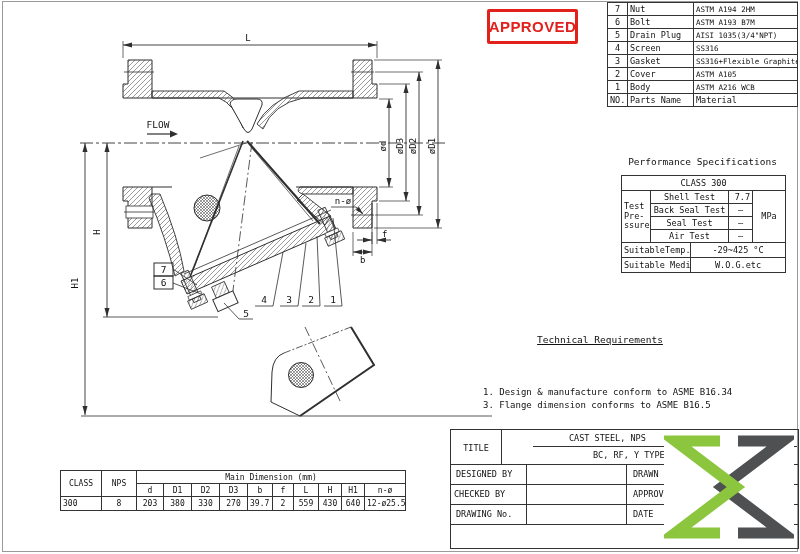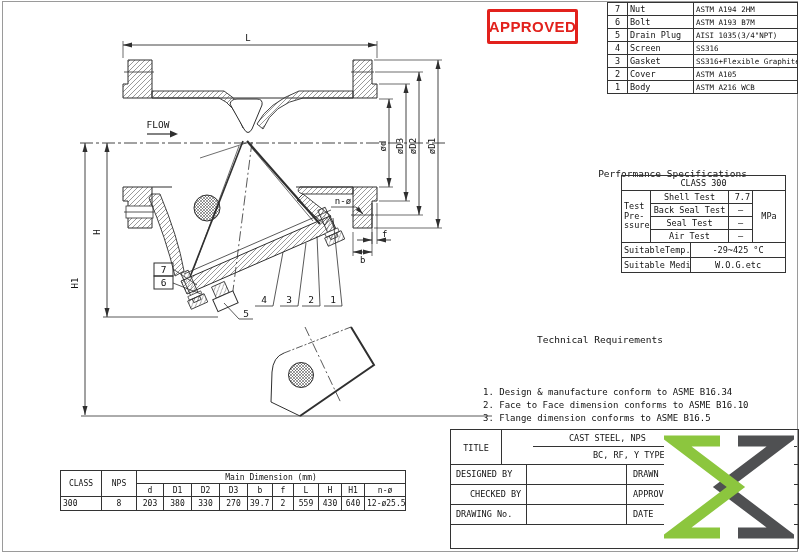--- a/index.html
+++ b/index.html
@@ -189,24 +189,29 @@
   <tr>
     <td style="text-align:center">2</td>
     <td>Cover</td>
     <td style="font-size:7.5px">ASTM A105</td>
   </tr>
   <tr>
     <td style="text-align:center">1</td>
     <td>Body</td>
     <td style="font-size:7.5px">ASTM A216 WCB</td>
   </tr>
+  <tr>
+    <td style="text-align:center">NO.</td>
+    <td>Parts Name</td>
+    <td>Material</td>
+  </tr>
 </tbody>
     </table>
 
-<div class="secTitle" style="left:580px;top:156px;width:185px;margin-top:12px;">Performance Specifications</div>
+<div class="secTitle" style="left:610px;top:156px;width:185px;">Performance Specifications</div>
 <table class="eng abs" style="left:621px;top:175px;width:164px;">
   <colgroup>
         <col style="width:29px">
         <col style="width:40px">
         <col style="width:38px">
         <col style="width:24px">
         <col style="width:33px">
       </colgroup>
   <tbody>
         <tr>
@@ -238,24 +243,23 @@
     <td colspan="2" style="height:14px">SuitableTemp.</td>
     <td colspan="3" style="text-align:center">-29~425 °C</td>
   </tr>
   <tr>
     <td colspan="2" style="height:14px">Suitable Media</td>
     <td colspan="3" style="text-align:center">W.O.G.etc</td>
   </tr>
 </tbody>
     </table>
 
-<div class="secTitle" style="left:505px;top:334px;width:190px;">Technical Requirements</div>
+<div class="secTitle" style="left:505px;top:334px;width:190px;text-decoration:underline;">Technical Requirements</div>
 <div class="abs" style="left:483px;top:350px;width:315px;margin-top:36px;">
   <div class="reqItem">1. Design &amp; manufacture conform to ASME B16.34</div>
-  <div class="reqItem">2. Face to Face dimension conforms to ASME B16.10</div>
   <div class="reqItem">3. Flange dimension conforms to ASME B16.5</div>
 </div>
 
 <table class="eng abs" style="left:60px;top:470px;width:345px;font-size:8px;">
   <colgroup>
     <col style="width:41px">
         <col style="width:35px">
         <col style="width:27px">
         <col style="width:28px">
         <col style="width:28px">
@@ -308,21 +312,21 @@
   <div class="hline" style="left:0;top:34px;width:347px"></div>
   <div class="hline" style="left:0;top:54px;width:347px"></div>
   <div class="hline" style="left:0;top:74px;width:347px"></div>
   <div class="hline" style="left:0;top:94px;width:347px"></div>
   <div class="vline" style="left:75px;top:34px;height:60px"></div>
   <div class="vline" style="left:175px;top:34px;height:60px"></div>
   <div class="lbl" style="left:0;top:13px;width:50px;text-align:center">TITLE</div>
   <div class="lbl" style="left:118px;top:3px">CAST STEEL, NPS</div>
   <div class="lbl" style="left:142px;top:20px">BC, RF, Y TYPE-</div>
   <div class="lbl" style="left:5px;top:39px">DESIGNED BY</div>
-  <div class="lbl" style="left:19px;top:59px">CHECKED  BY</div>
+  <div class="lbl" style="left:3px;top:59px">CHECKED  BY</div>
   <div class="lbl" style="left:5px;top:79px">DRAWING No.</div>
   <div class="lbl" style="left:182px;top:39px">DRAWN</div>
   <div class="lbl" style="left:182px;top:59px">APPROVED</div>
   <div class="lbl" style="left:182px;top:79px">DATE</div>
 
   <svg id="logo" width="130" height="108" viewBox="0 0 130 108">
     <rect x="0" y="0" width="130" height="108" fill="#fff"></rect>
     <path d="M74,8 H119 L58,54 L119,100 H74" fill="none" stroke="#4f5052" stroke-width="11" stroke-linejoin="miter"></path>
     <path d="M56,8 H11 L72,54 L11,100 H56" fill="none" stroke="#8cc63e" stroke-width="11" stroke-linejoin="miter"></path>
   </svg>

